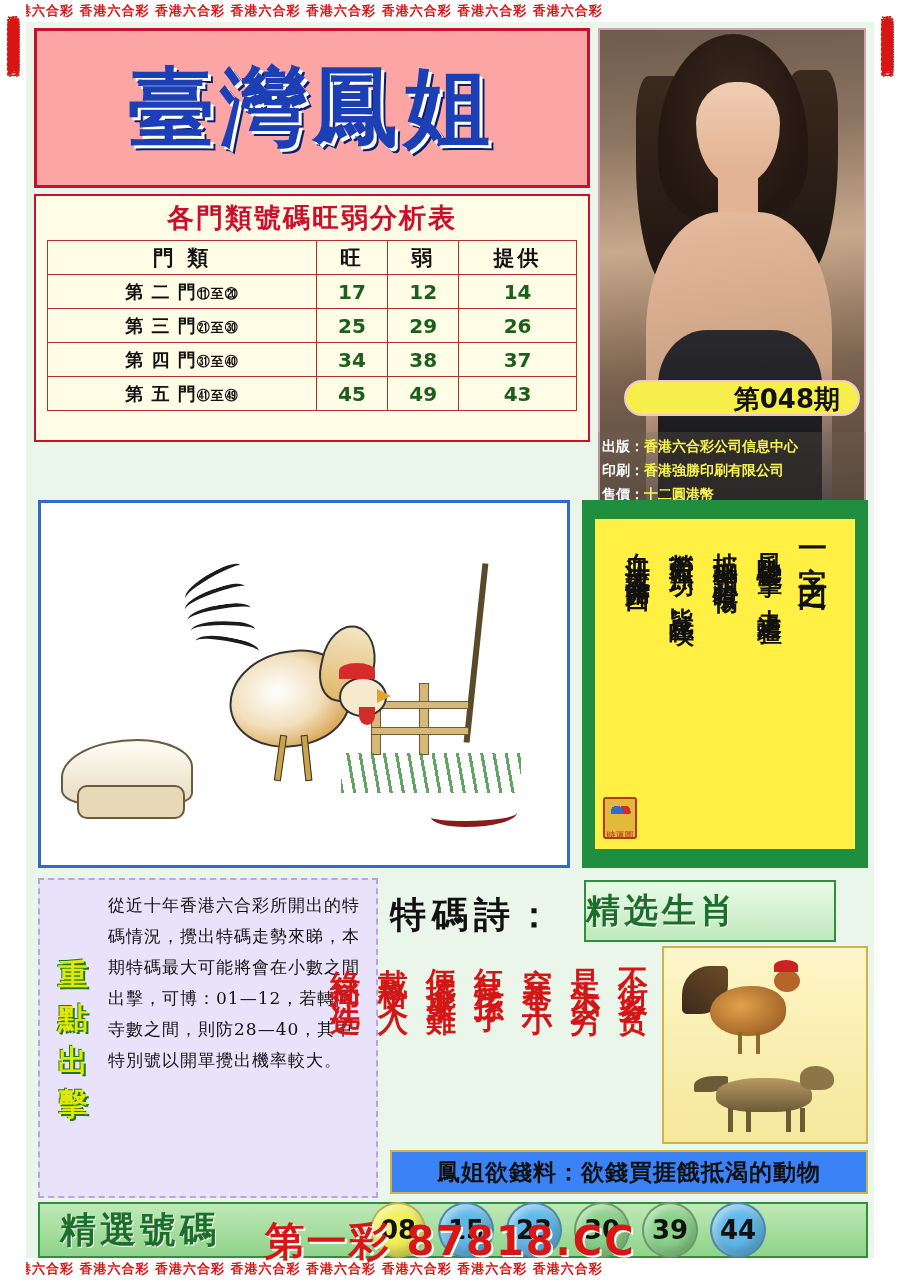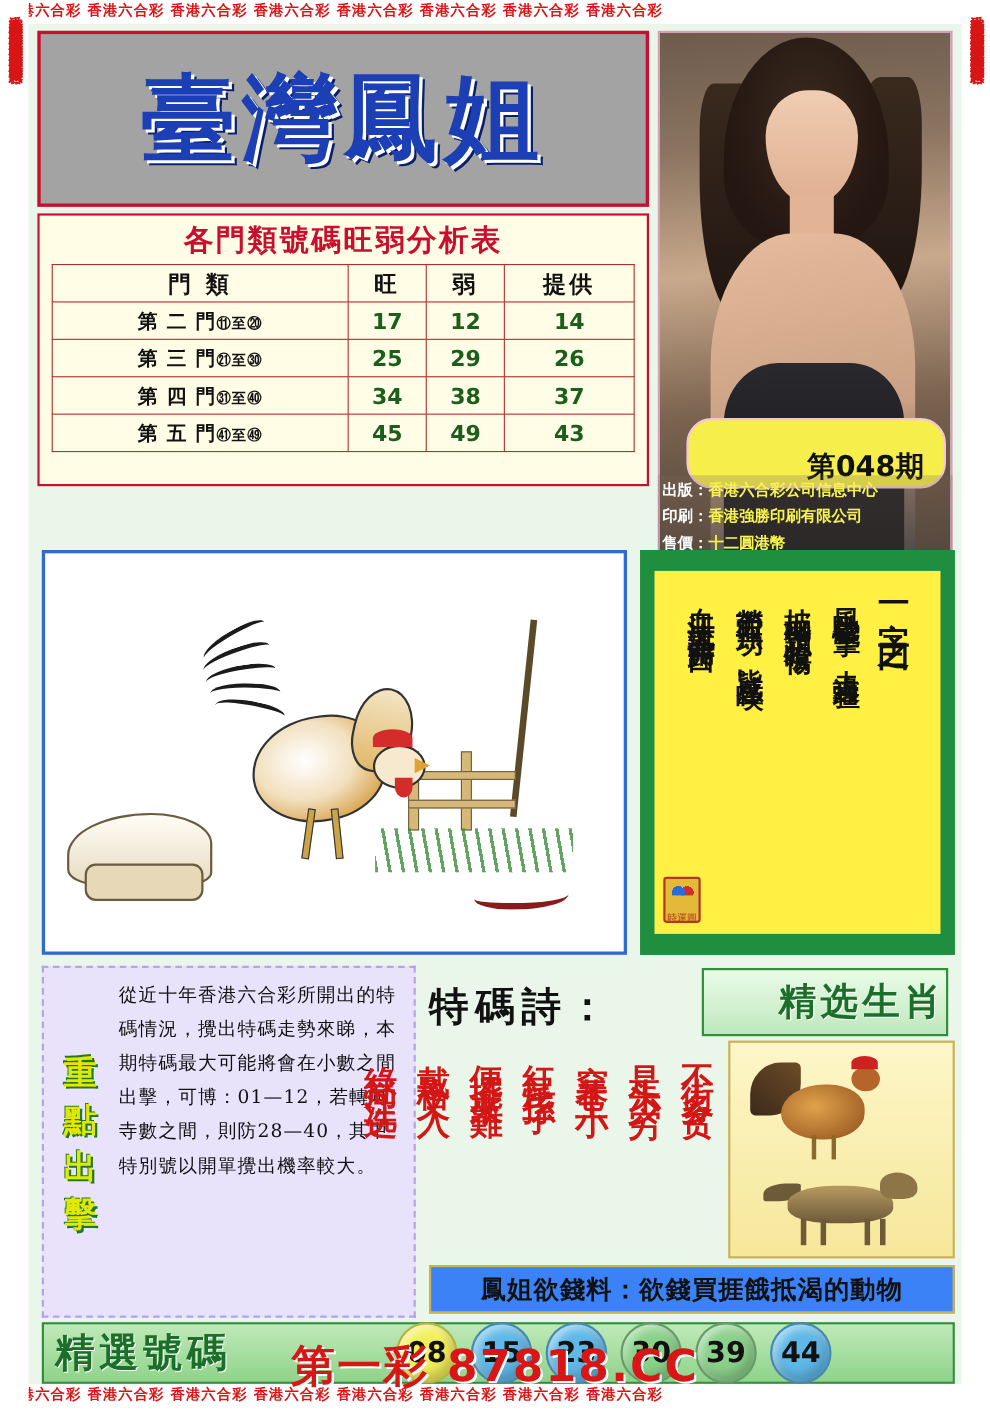--- a/index.html
+++ b/index.html
@@ -33,21 +33,21 @@
 
   
   .content{
     position:absolute;left:26px;top:22px;width:848px;height:1236px;
     background:#eaf6ea;
   }
 
   
   .title-box{
     position:absolute;left:8px;top:6px;width:556px;height:160px;
-    background:#a3a3a3;
+    background:#fca5a5;
     border:3px solid #c8102e;
     box-sizing:border-box;
     display:flex;align-items:center;justify-content:center;
   }
   .title-box .big{
     font-family:"DejaVu Sans","Liberation Sans",sans-serif;
     font-size:86px;font-weight:bold;color:#1d3fb5;
     letter-spacing:6px;
     text-shadow:3px 3px 0 #ffffff, 5px 5px 0 #0a1f6b;
     white-space:nowrap;
@@ -90,24 +90,24 @@
     background:linear-gradient(180deg,#3a2a1e,#1e1410);
     border-radius:40% 20% 60% 40%;
   }
   .photo .hairL{
     position:absolute;left:36px;top:46px;width:62px;height:215px;
     background:linear-gradient(180deg,#3a2a1e,#1e1410);
     border-radius:20% 40% 40% 60%;
   }
 
   .issue{
-    position:absolute;left:598px;top:358px;width:236px;height:64px;
+    position:absolute;left:598px;top:358px;width:236px;height:36px;
     background:#f6ef4b;border:2px solid #f3c6d5;border-radius:23px;
     box-sizing:border-box;
-    display:flex;align-items:flex-end;justify-content:flex-end;
+    display:flex;align-items:flex-start;justify-content:flex-end;
     padding-right:18px;
   }
   .issue span{font-size:26px;font-weight:bold;color:#111;}
 
   .pub{
     position:absolute;left:572px;top:410px;width:268px;height:74px;
     padding:2px 4px;box-sizing:border-box;
     background:rgba(120,105,92,0.25);
   }
   .pub div{font-size:14px;color:#f7f452;font-weight:bold;line-height:24px;white-space:nowrap;}
@@ -260,24 +260,24 @@
   }
   .tcol{
     writing-mode:vertical-rl;text-orientation:upright;
     font-size:30px;font-weight:bold;color:#d31616;
     letter-spacing:12px;line-height:38px;
     font-family:"DejaVu Serif","Liberation Serif",serif;
   }
 
   
   .zodiac-title{
-    position:absolute;left:612px;top:858px;width:224px;height:62px;
+    position:absolute;left:558px;top:858px;width:252px;height:62px;
     background:linear-gradient(180deg,#eafbe8,#bfe8bd);
     border:2px solid #2f8f3a;box-sizing:border-box;
-    display:flex;align-items:center;justify-content:flex-end;
+    display:flex;align-items:center;justify-content:flex-start;
   }
   .zodiac-title span{
     font-size:34px;font-weight:bold;color:#1b6f2a;letter-spacing:4px;
     text-shadow:1px 1px 0 #fff;
     font-family:"DejaVu Serif","Liberation Serif",serif;
   }
   .zodiac-box{
     position:absolute;left:636px;top:924px;width:206px;height:198px;
     background:linear-gradient(180deg,#fdf6c8,#f6e79a);
     border:2px solid #cdb24e;box-sizing:border-box;
@@ -308,21 +308,21 @@
 
   
   .numbar{
     position:absolute;left:12px;top:1180px;width:830px;height:56px;
     background:linear-gradient(180deg,#bfe9b8,#8fd38a);
     border:2px solid #2f8f3a;box-sizing:border-box;
     display:flex;align-items:center;
   }
   .numbar .lbl{
     font-size:36px;font-weight:bold;color:#1b6f2a;letter-spacing:4px;
-    padding-left:10px;width:310px;white-space:nowrap;
+    padding-left:20px;width:310px;white-space:nowrap;
     font-family:"DejaVu Serif","Liberation Serif",serif;
     text-shadow:1px 1px 0 #fff;
   }
   .balls{display:flex;gap:12px;align-items:center;}
   .ball{
     width:52px;height:52px;border-radius:50%;
     display:flex;align-items:center;justify-content:center;
     font-size:26px;font-weight:bold;color:#111;
     border:2px solid rgba(0,0,0,.25);
     box-shadow:inset -4px -6px 10px rgba(0,0,0,.22), inset 3px 4px 8px rgba(255,255,255,.55);

